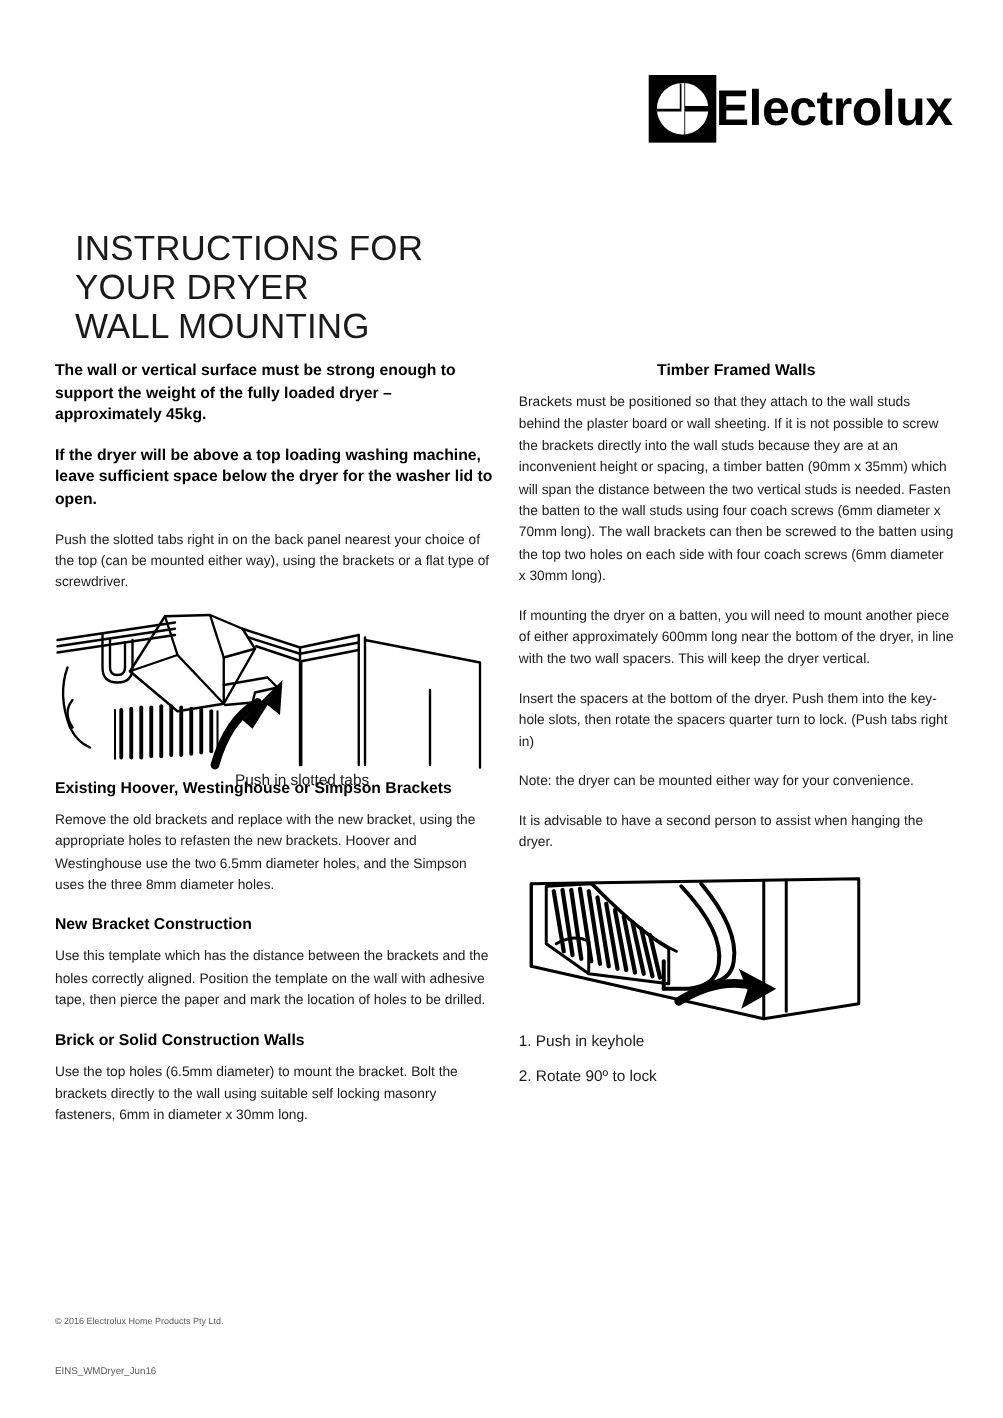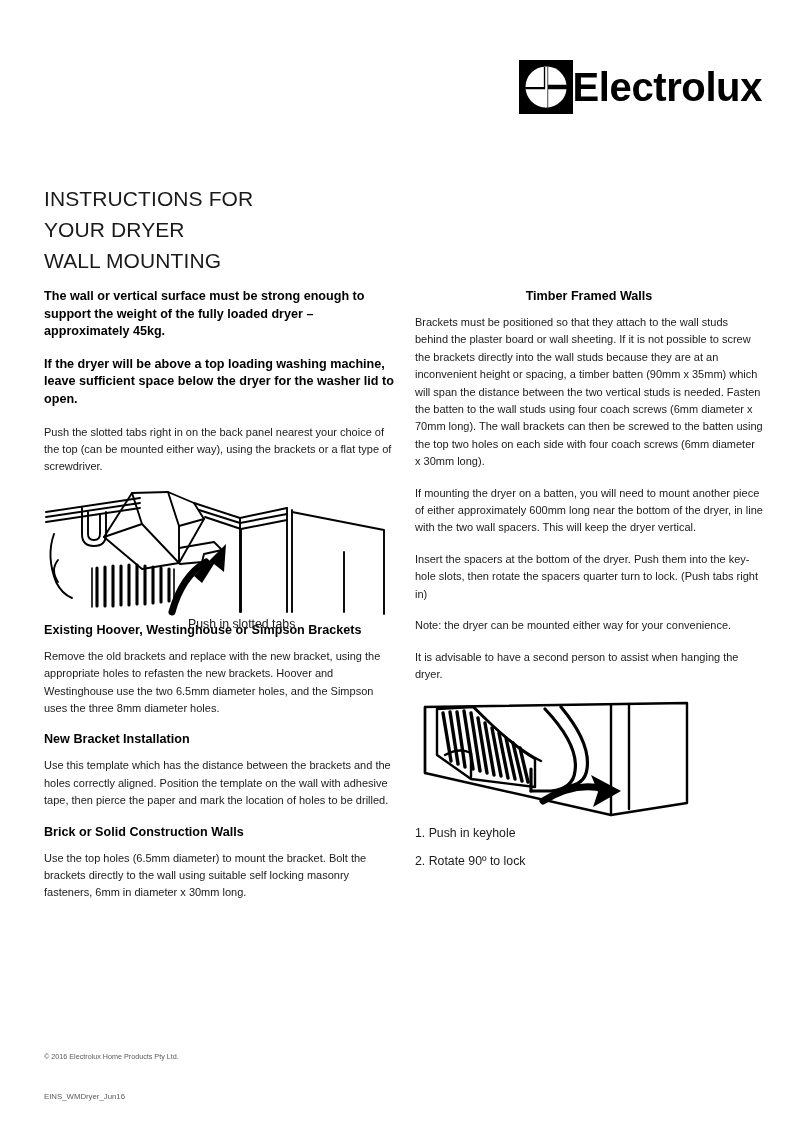--- a/index.html
+++ b/index.html
@@ -37,23 +37,23 @@
     font-weight: bold;
     letter-spacing: -0.4px;
     color: #000000;
     line-height: 1;
     font-family: "Liberation Sans", sans-serif;
   }
 
   
   #page-title {
     position: absolute;
-    left: 44px;
+    left: 60px;
     top: 163px;
-    font-size: 21px;
+    font-size: 28px;
     line-height: 31px;
     font-weight: normal;
     color: #1a1a1a;
     letter-spacing: 0.1px;
     margin-top: 20px;
   }
   #page-title div { white-space: pre; }
 
   
   #col-left {
@@ -232,21 +232,21 @@
         <path d="M128 122 Q138 86 162 72" fill="none" stroke="#000000" stroke-width="7" stroke-linecap="round"></path>
         <path d="M150 86 L182 54 L180 82 L170 74 L158 93 Z" fill="#000000"></path>
       </g>
     </svg>
     <figcaption class="caption" id="figure-tabs-caption">Push in slotted tabs</figcaption>
   </figure>
 
   <h2 class="section-head">Existing Hoover, Westinghouse or Simpson Brackets</h2>
   <p class="body-text">Remove the old brackets and replace with the new bracket, using the appropriate holes to refasten the new brackets. Hoover and Westinghouse use the two 6.5mm diameter holes, and the Simpson uses the three 8mm diameter holes.</p>
 
-  <h2 class="section-head">New Bracket Installation</h2>
+  <h2 class="section-head">New Bracket Construction</h2>
   <p class="body-text">Use this template which has the distance between the brackets and the holes correctly aligned. Position the template on the wall with adhesive tape, then pierce the paper and mark the location of holes to be drilled.</p>
 
   <h2 class="section-head">Brick or Solid Construction Walls</h2>
   <p class="body-text">Use the top holes (6.5mm diameter) to mount the bracket. Bolt the brackets directly to the wall using suitable self locking masonry fasteners, 6mm in diameter x 30mm long.</p>
 </div>
 
 <div id="col-right">
 
   <h2 class="section-head tight">Timber Framed Walls</h2>
   <p class="body-text">Brackets must be positioned so that they attach to the wall studs behind the plaster board or wall sheeting. If it is not possible to screw the brackets directly into the wall studs because they are at an inconvenient height or spacing, a timber batten (90mm x 35mm) which will span the distance between the two vertical studs is needed. Fasten the batten to the wall studs using four coach screws (6mm diameter x 70mm long). The wall brackets can then be screwed to the batten using the top two holes on each side with four coach screws (6mm diameter x 30mm long).</p>

